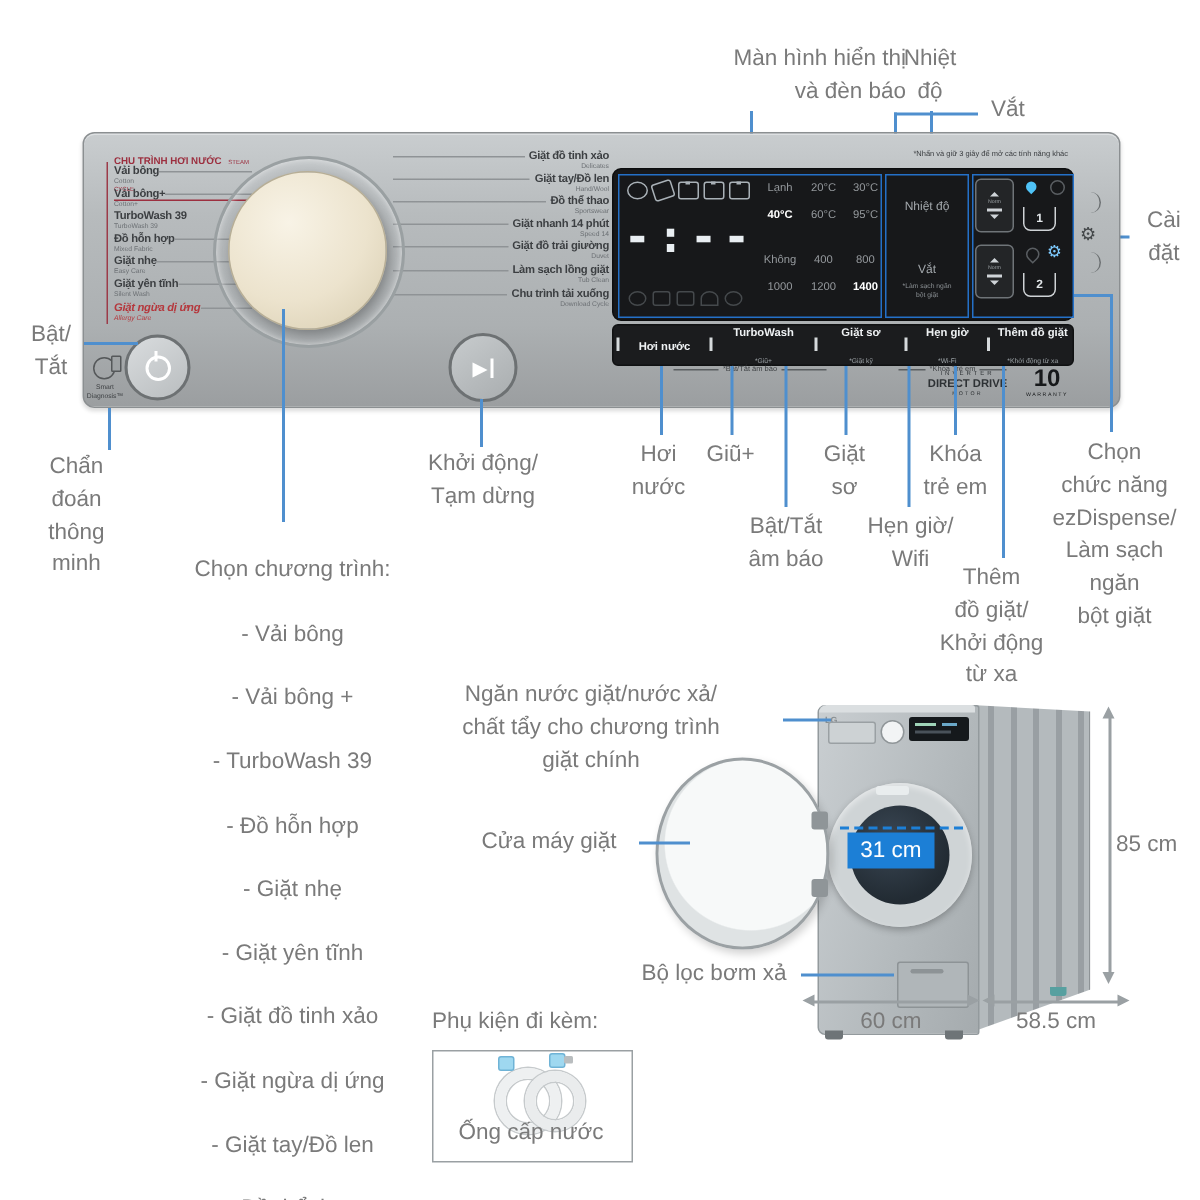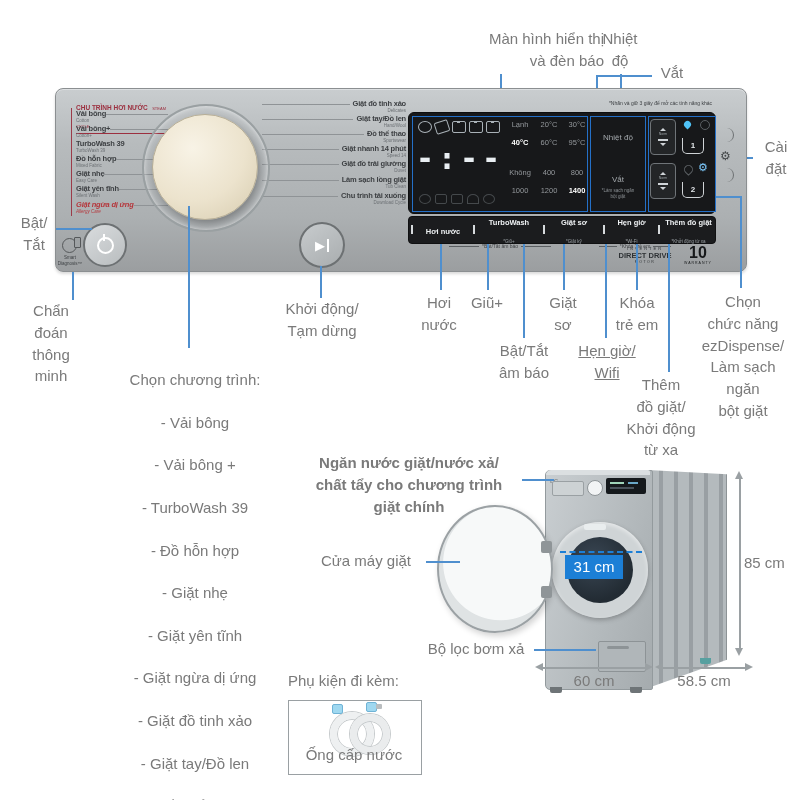--- a/index.html
+++ b/index.html
@@ -322,22 +322,22 @@
 
 <i class="ln" style="left:188px;top:206px;width:1.5px;height:142px;"></i>
 <div class="lbl" style="left:100px;top:348px;width:190px;line-height:1.42;">
   <div>Chọn chương trình:</div>
   <div>- Vải bông</div>
   <div>- Vải bông +</div>
   <div>- TurboWash 39</div>
   <div>- Đồ hỗn hợp</div>
   <div>- Giặt nhẹ</div>
   <div>- Giặt yên tĩnh</div>
+  <div>- Giặt đồ tinh xảo</div>
   <div>- Giặt ngừa dị ứng</div>
-  <div>- Giặt đồ tinh xảo</div>
   <div>- Giặt tay/Đồ len</div>
   <div>- Đồ thể thao</div>
   
   
   
   
 </div>
 
 <i class="ln" style="left:440px;top:244px;width:1.5px;height:46px;"></i>
 <i class="ln" style="left:487px;top:244px;width:1.5px;height:46px;"></i>
@@ -349,21 +349,21 @@
 <i class="ln" style="left:716px;top:196px;width:24px;height:1.5px;"></i>
 <i class="ln" style="left:740px;top:196px;width:1.5px;height:92px;"></i>
 
 <div class="lbl" style="left:408px;top:292px;width:62px;">Hơi
 nước</div>
 <div class="lbl" style="left:460px;top:292px;width:54px;">Giũ+</div>
 <div class="lbl" style="left:534px;top:292px;width:58px;">Giặt
 sơ</div>
 <div class="lbl" style="left:486px;top:340px;width:76px;">Bật/Tắt
 âm báo</div>
-<div class="lbl" style="left:566px;top:340px;width:82px;text-decoration:underline;">Hẹn giờ/
+<div class="lbl" style="left:566px;top:340px;width:82px;">Hẹn giờ/
 Wifi</div>
 <div class="lbl" style="left:604px;top:292px;width:66px;">Khóa
 trẻ em</div>
 <div class="lbl" style="left:608px;top:374px;width:106px;">Thêm
 đồ giặt/
 Khởi động
 từ xa</div>
 <div class="lbl" style="left:688px;top:291px;width:110px;">Chọn
 chức năng
 ezDispense/
@@ -408,21 +408,21 @@
 <div class="abs" style="left:565px;top:555px;width:58px;height:24px;background:#1c7fd6;color:#ffffff;font-size:15px;line-height:24px;text-align:center;">31 cm</div>
 
 <div class="abs" style="left:598px;top:641px;width:46px;height:29px;background:#b0b6b9;border:1px solid #8d9396;border-radius:2px;">
   <i style="position:absolute;left:8px;top:4px;width:22px;height:3px;background:#8d9396;border-radius:2px;"></i>
 </div>
 
 <i class="abs" style="left:550px;top:687px;width:12px;height:6px;background:#6e7477;border-radius:0 0 2px 2px;"></i>
 <i class="abs" style="left:630px;top:687px;width:12px;height:6px;background:#6e7477;border-radius:0 0 2px 2px;"></i>
 <i class="abs" style="left:700px;top:658px;width:11px;height:6px;background:#57a0a0;border-radius:0 0 2px 2px;"></i>
 
-<div class="lbl" style="left:292px;top:452px;width:234px;font-weight:bold;">Ngăn nước giặt/nước xả/
+<div class="lbl" style="left:277px;top:452px;width:234px;">Ngăn nước giặt/nước xả/
 chất tẩy cho chương trình
 giặt chính</div>
 <i class="ln" style="left:522px;top:479px;width:32px;height:1.5px;"></i>
 <div class="lbl" style="left:308px;top:550px;width:116px;">Cửa máy giặt</div>
 <i class="ln" style="left:426px;top:561px;width:34px;height:1.5px;"></i>
 <div class="lbl" style="left:418px;top:638px;width:116px;">Bộ lọc bơm xả</div>
 <i class="ln" style="left:534px;top:649px;width:62px;height:1.5px;"></i>
 
 <i class="abs" style="left:739px;top:478px;width:1.5px;height:170px;background:#9aa0a3;"></i>
 <i class="tri" style="left:735px;top:471px;border-width:0 4.5px 8px 4.5px;border-bottom-color:#9aa0a3;"></i>

